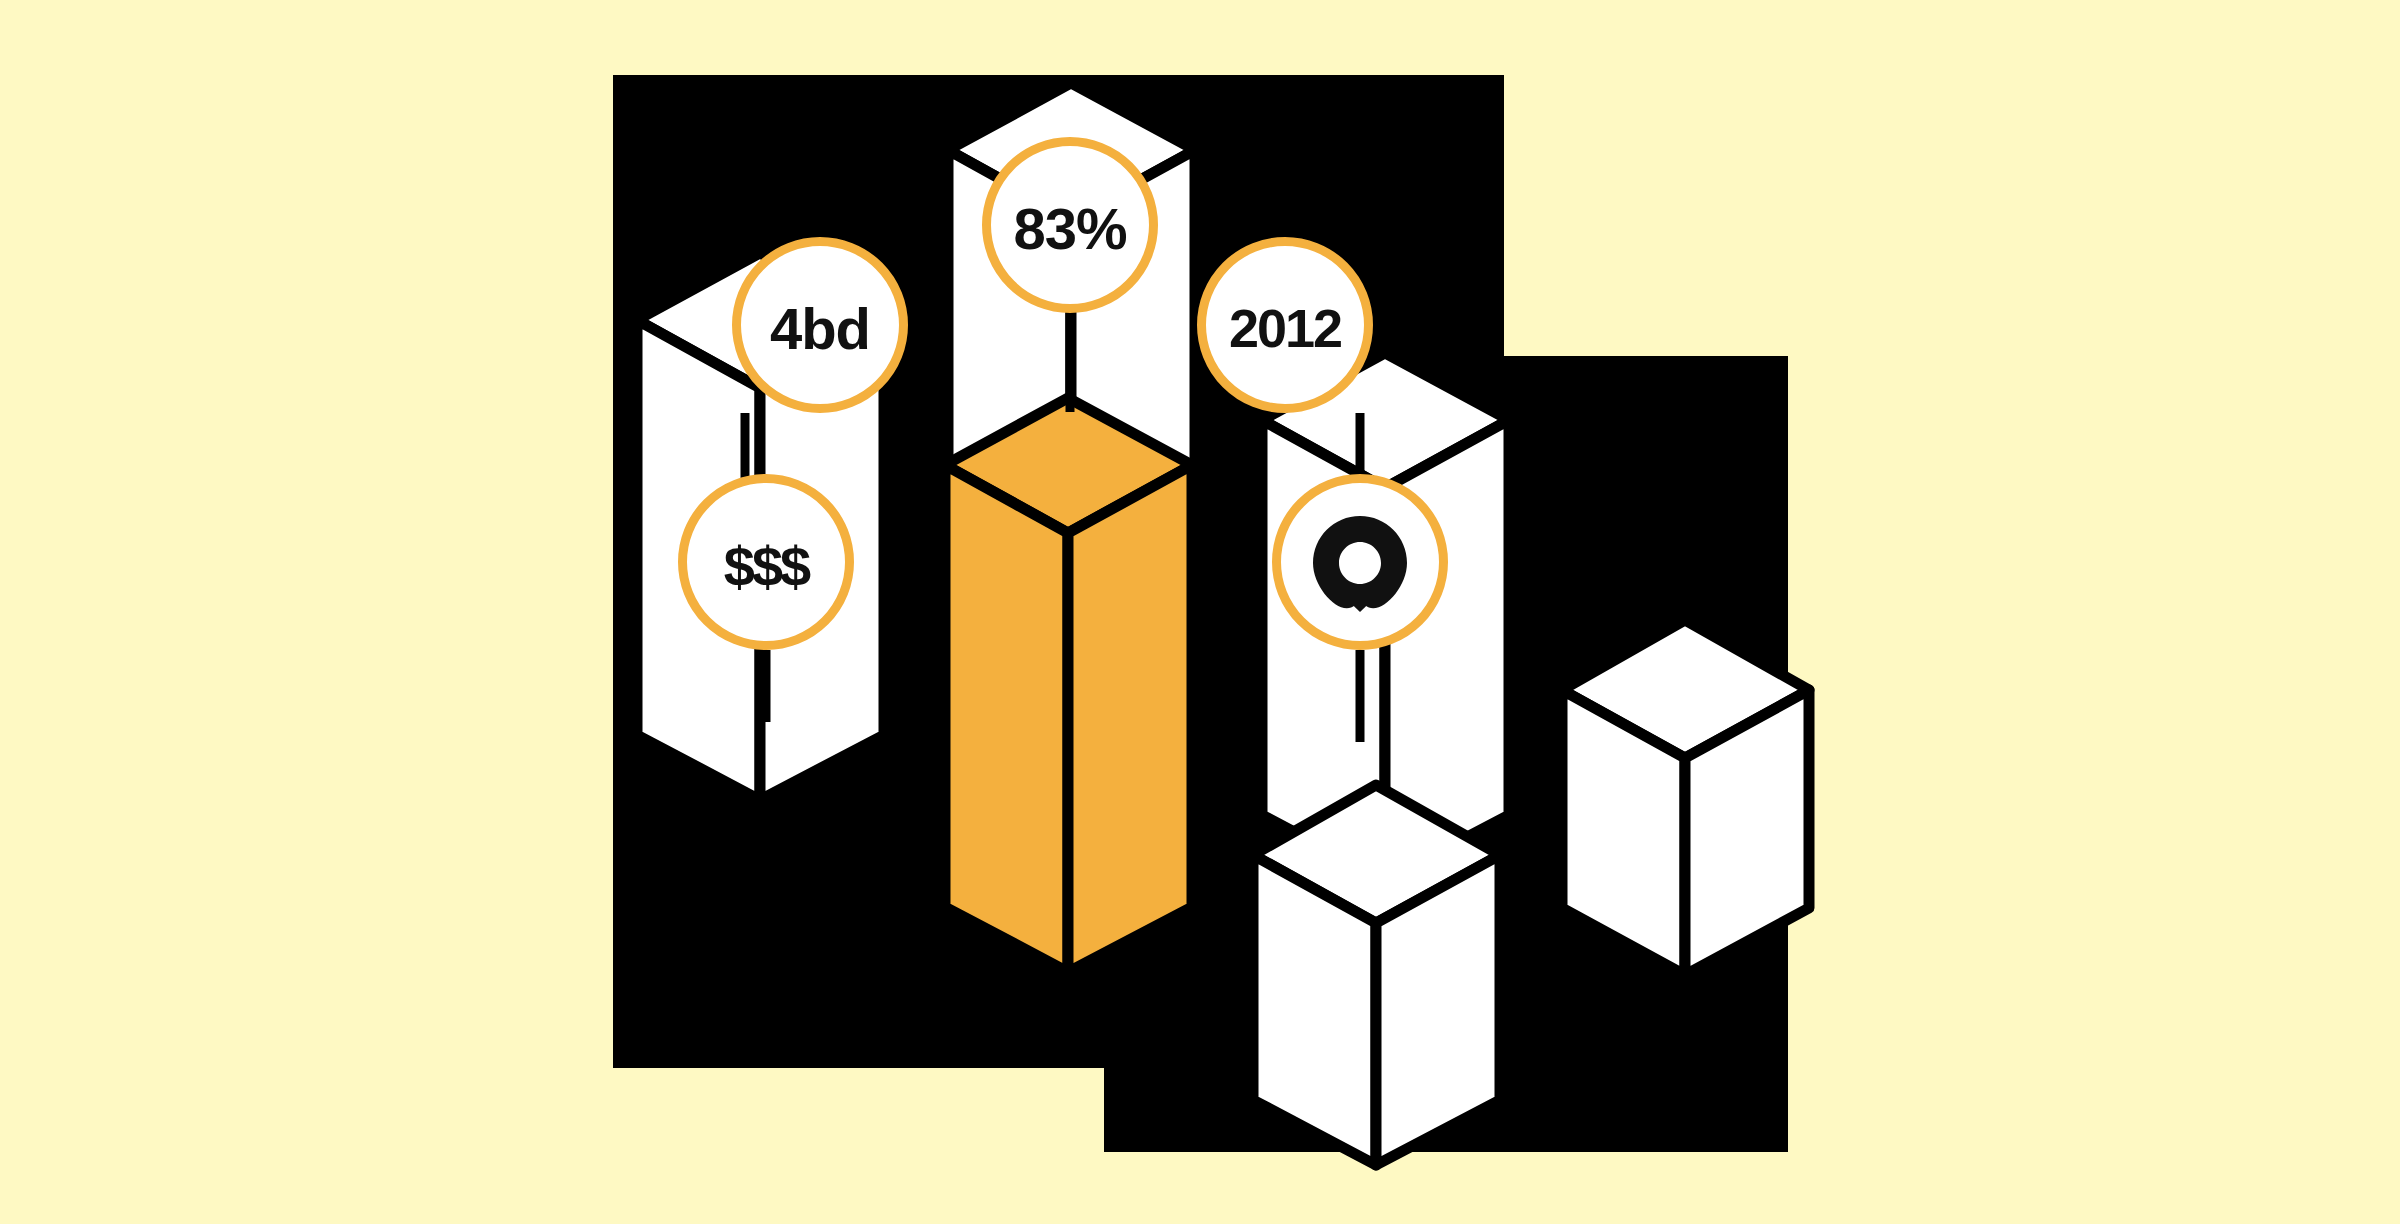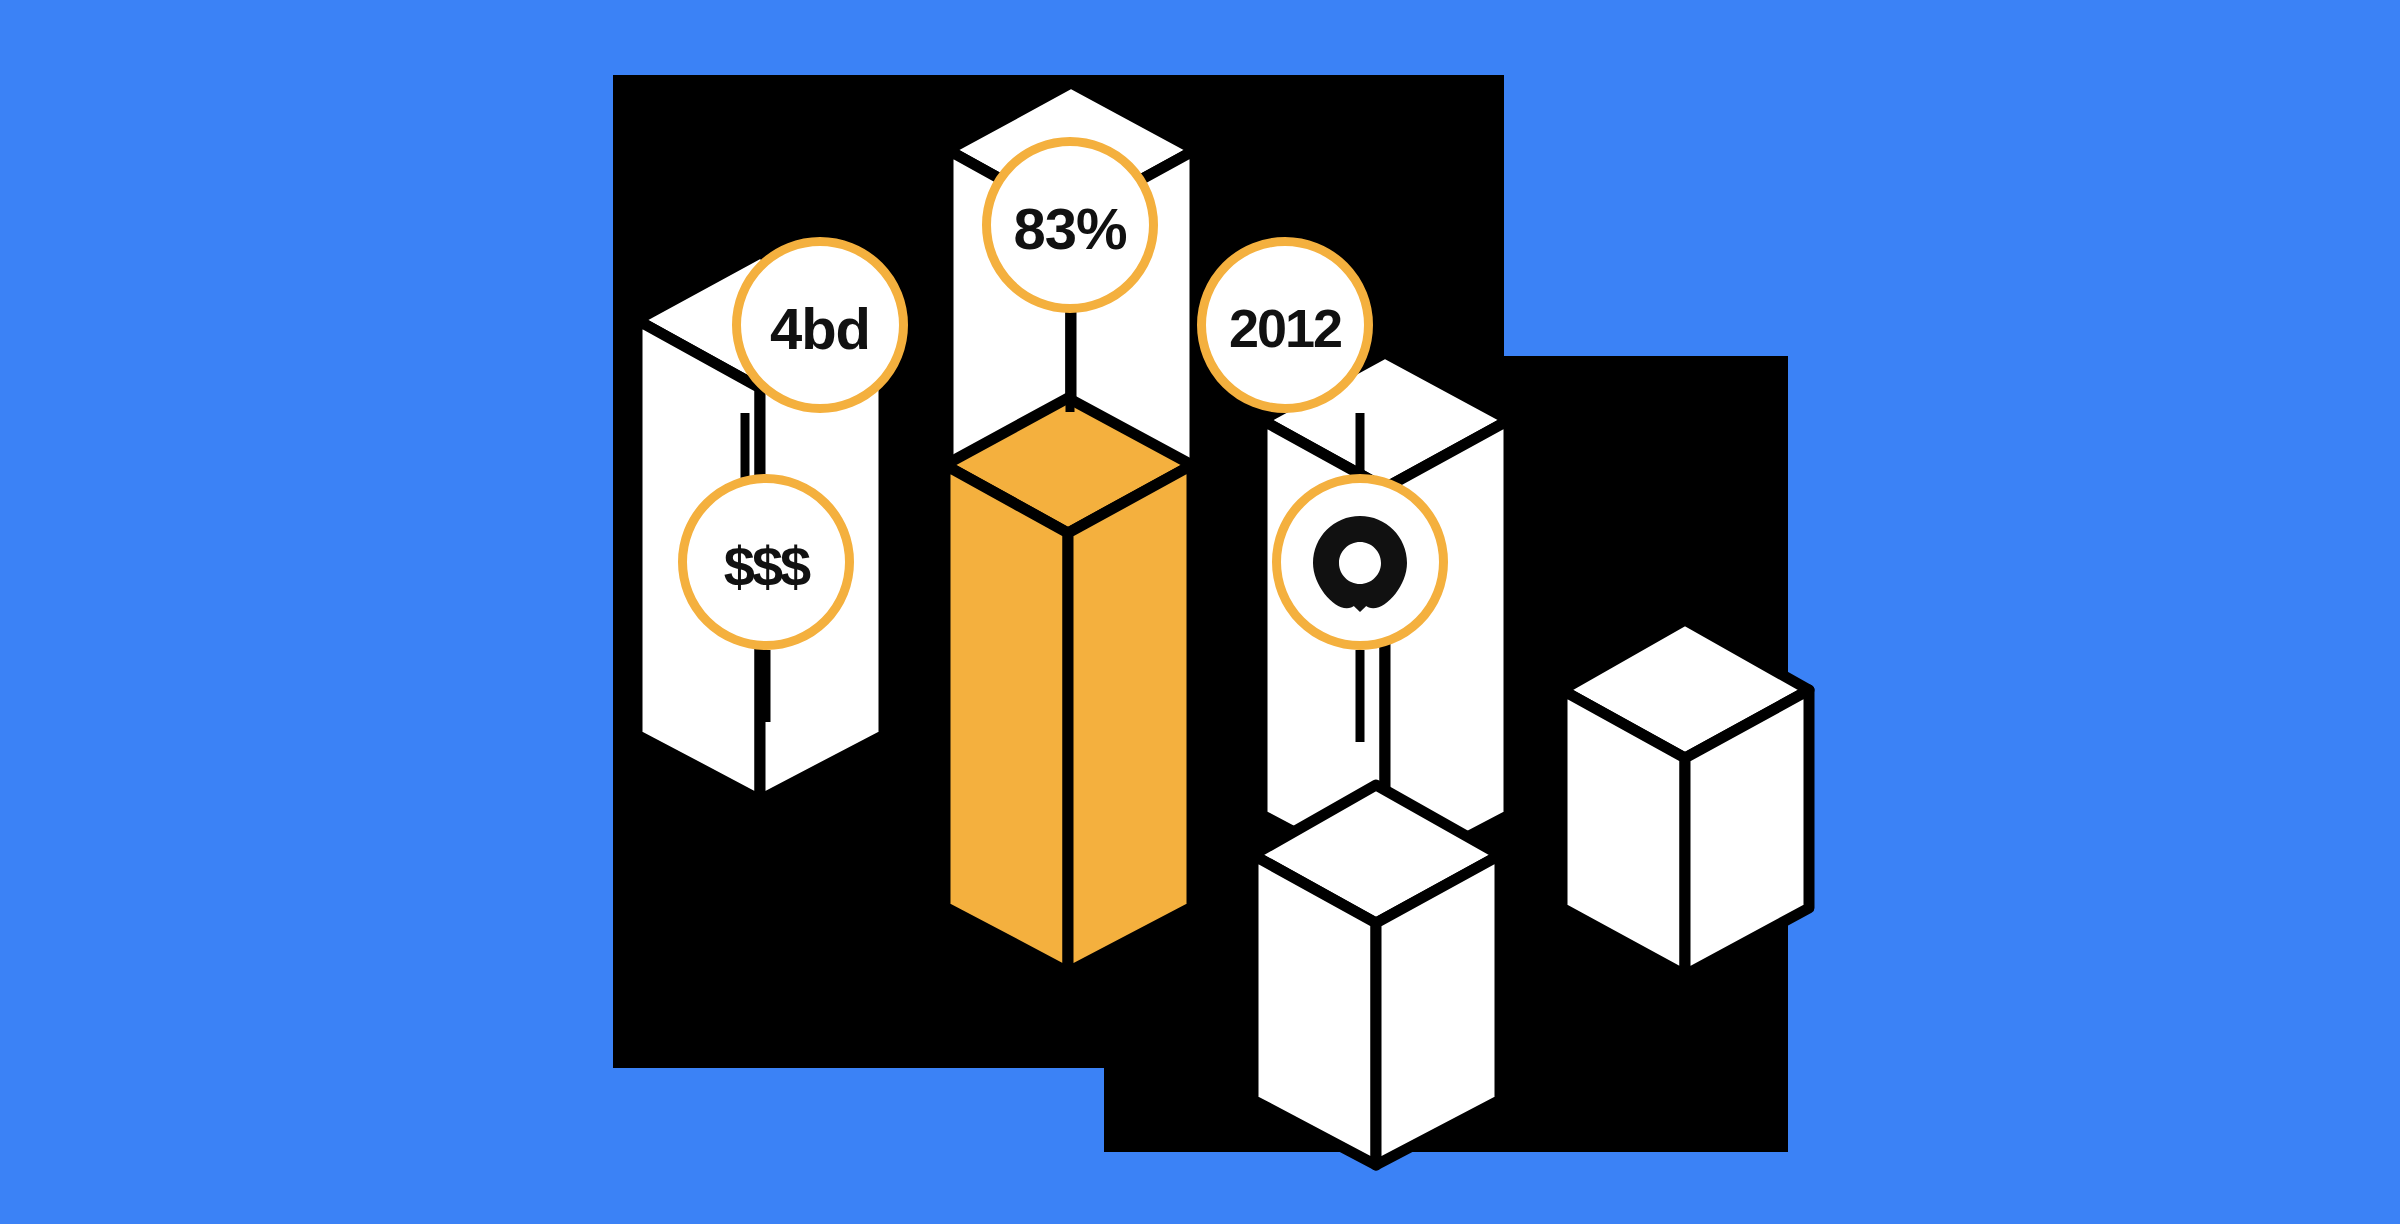--- a/index.html
+++ b/index.html
@@ -11,21 +11,21 @@
   body {
     width: 2400px;
     height: 1224px;
     font-family: "Liberation Sans", sans-serif;
     overflow: hidden;
   }
   #illustration-root {
     position: relative;
     width: 2400px;
     height: 1224px;
-    background: #3b82f6;
+    background: #fef9c3;
   }
   #scene {
     display: block;
     width: 2400px;
     height: 1224px;
   }
   .badge-text {
     font-family: "Liberation Sans", sans-serif;
     font-weight: bold;
     fill: #111111;

